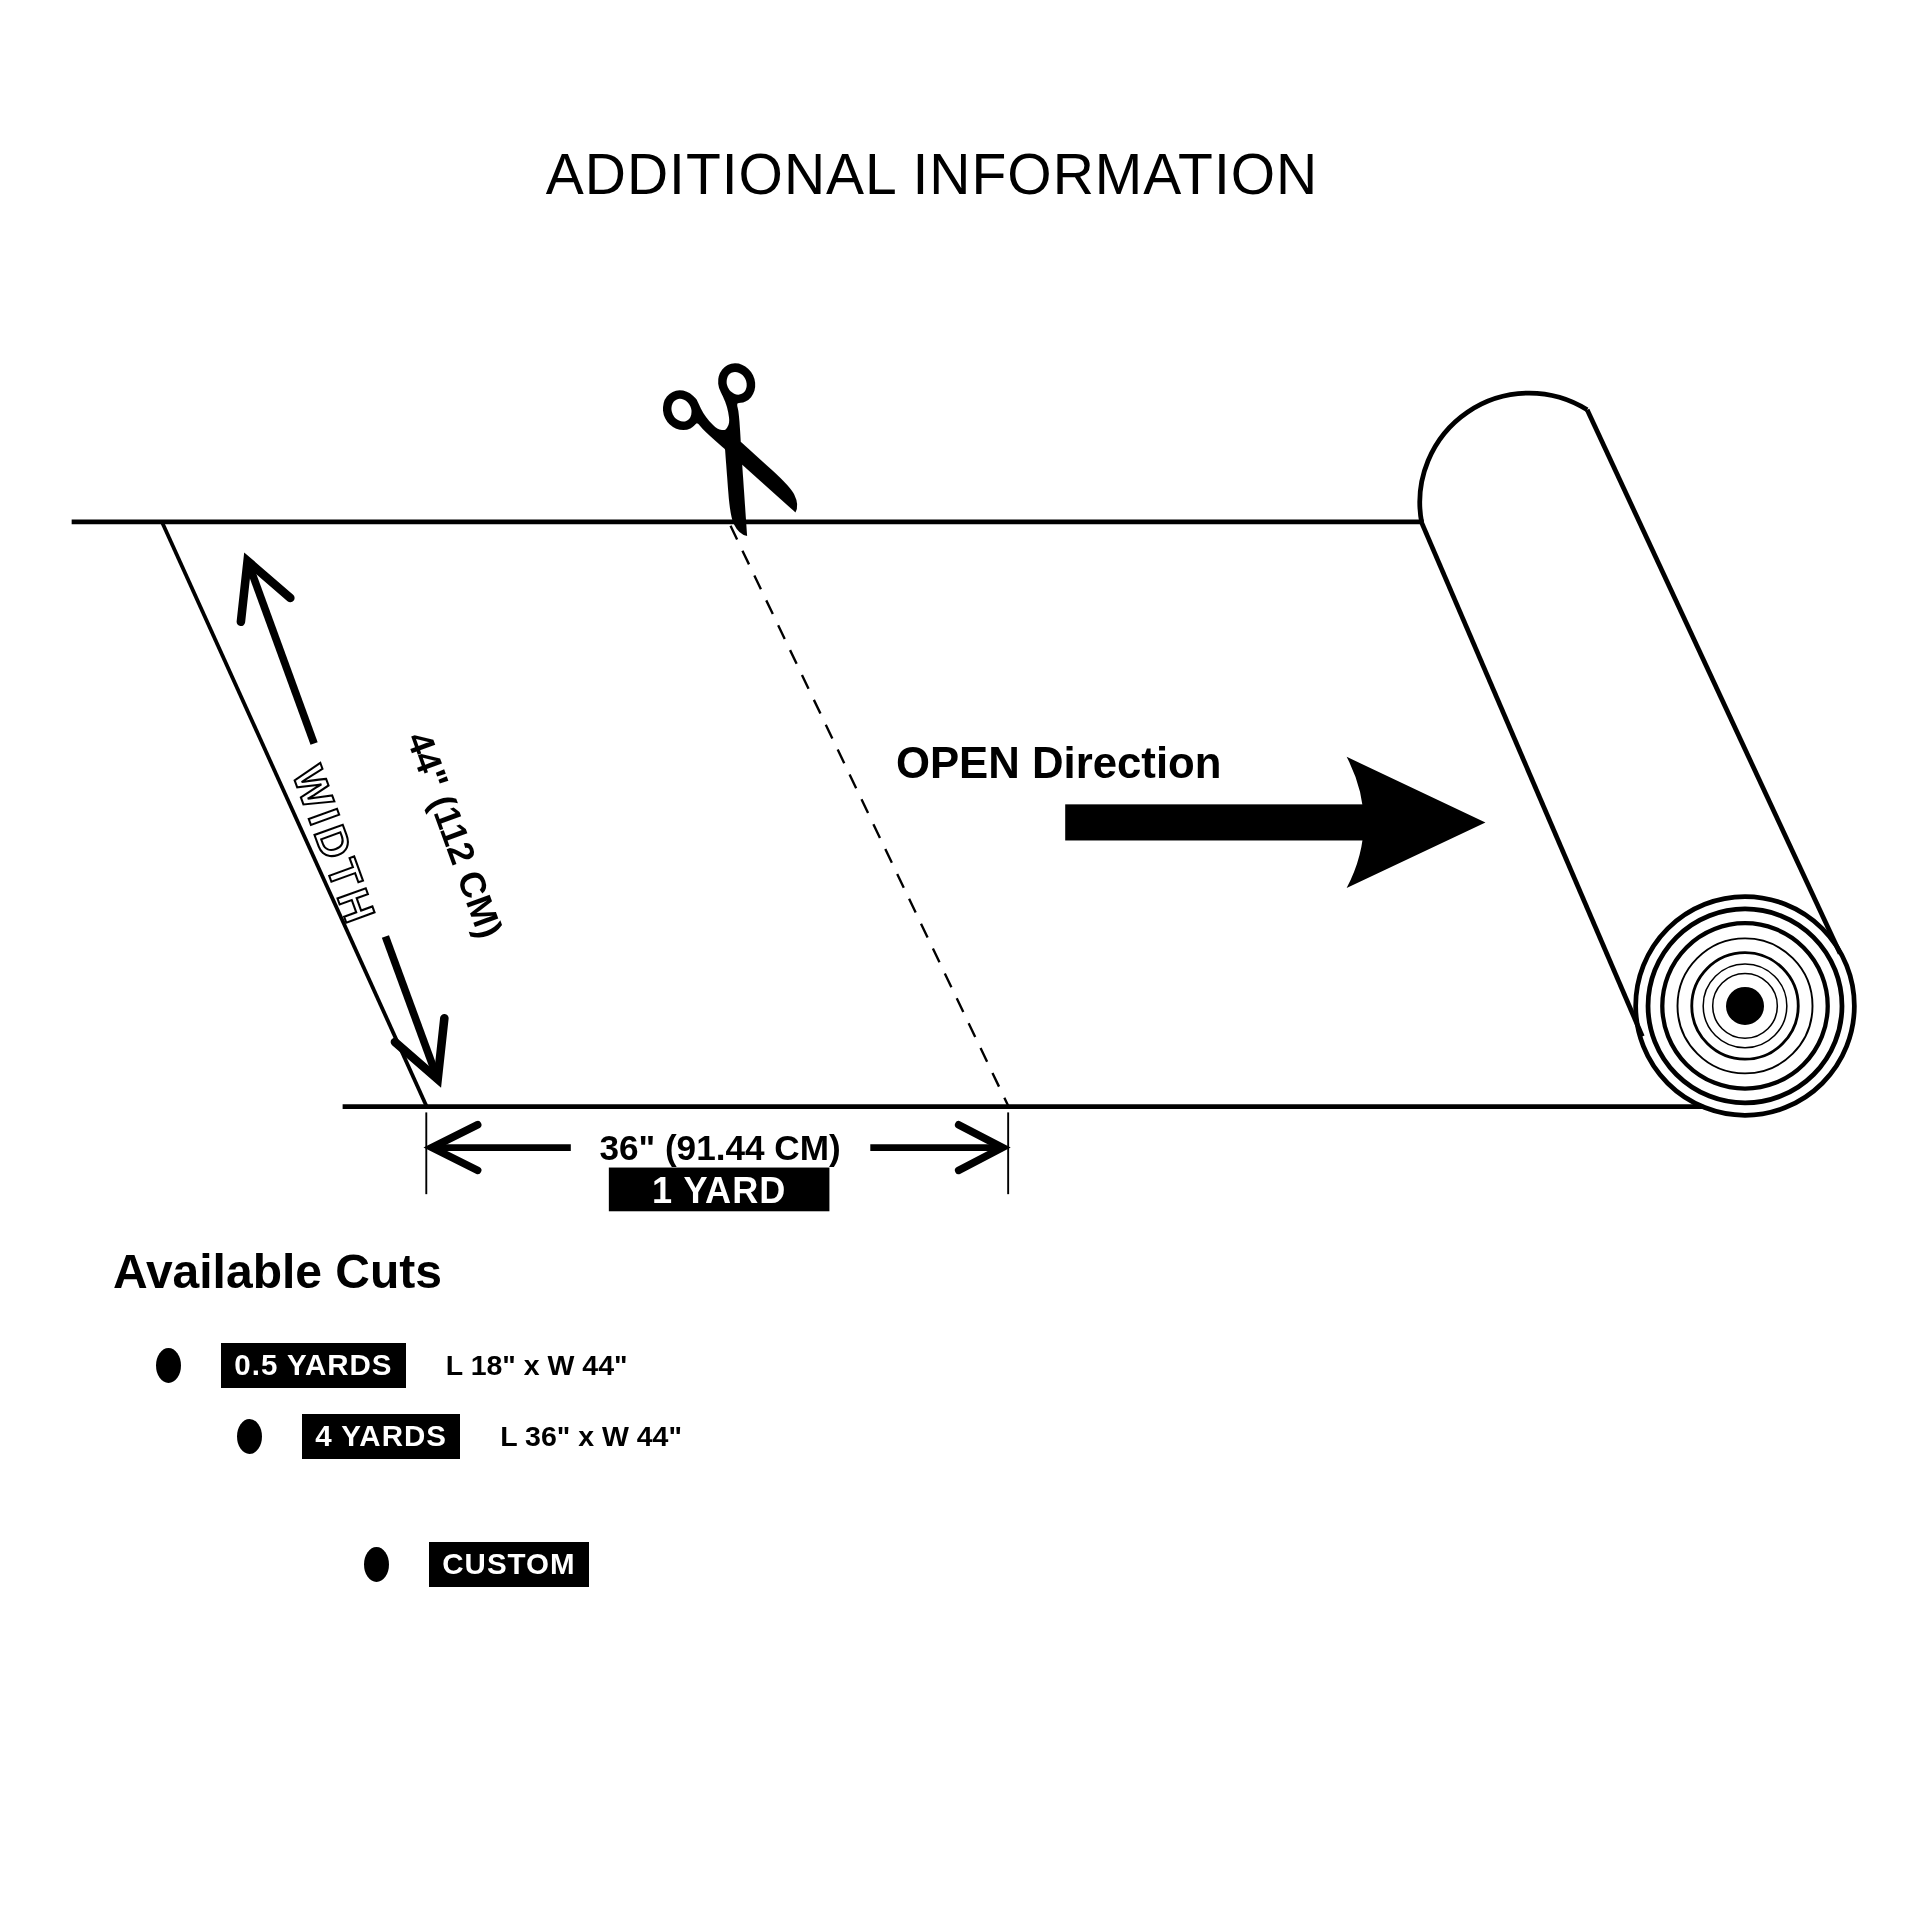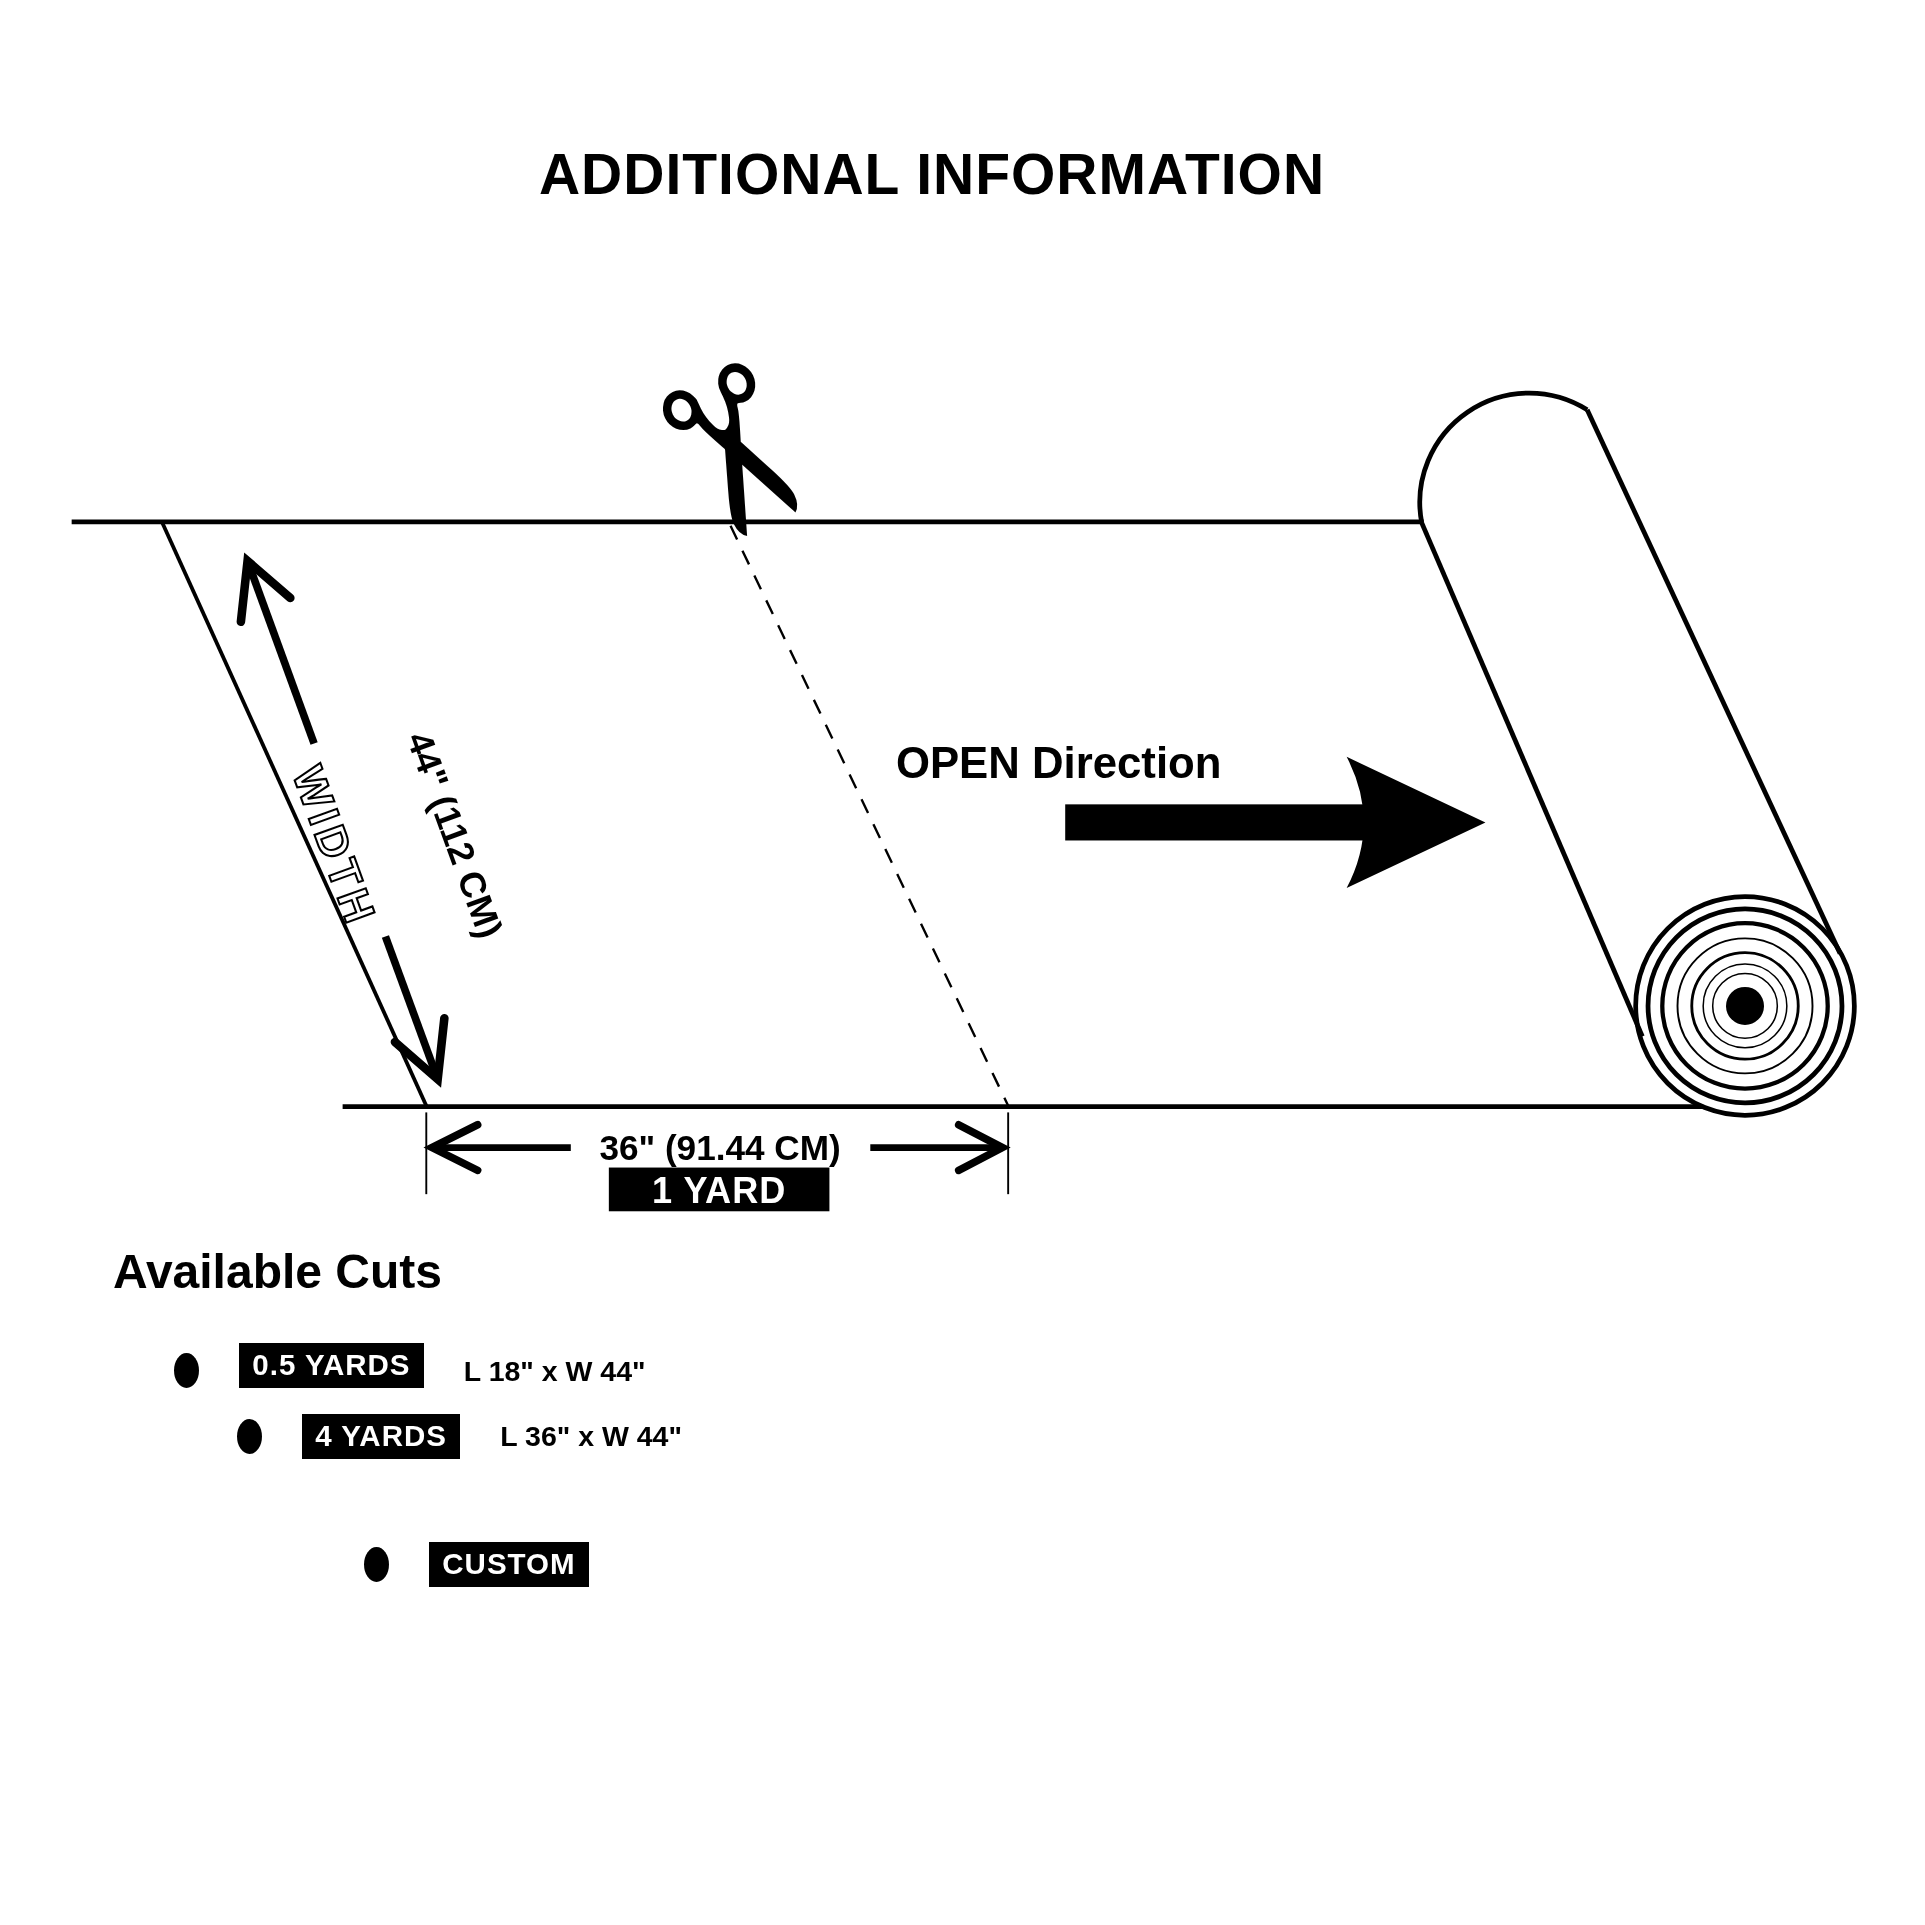--- a/index.html
+++ b/index.html
@@ -1,20 +1,20 @@
 <!DOCTYPE html>
 <html style="font-size:15px"><head>
 <meta charset="utf-8">
 <style>
   html,body{margin:0;padding:0;background:#ffffff;}
   body{width:1926px;height:1926px;position:relative;overflow:hidden;
        font-family:"Liberation Sans",sans-serif;color:#000;}
   .canvas{position:absolute;inset:0;background:#fff;}
   .page-title{position:absolute;top:141px;left:0;width:1864px;text-align:center;
-      font-size:57px;font-weight:bold;letter-spacing:1px;}
+      font-size:57px;font-weight:normal;letter-spacing:1px;}
   .diagram-svg{position:absolute;left:0;top:0;}
   
   .cuts-heading{position:absolute;left:113px;top:1244px;font-size:48px;font-weight:bold;}
   .cut-row{position:absolute;display:flex;align-items:center;}
   .cut-bullet{width:25px;height:35px;background:#000;border-radius:50%;flex:0 0 auto;}
   .cut-badge{background:#000;color:#fff;font-size:29.5px;font-weight:bold;
       padding:4.8px 13.3px 6.7px 13.3px;letter-spacing:1px;white-space:nowrap;}
   .cut-desc{font-size:28.5px;font-weight:bold;white-space:nowrap;}
   .gap-a{width:40px;flex:0 0 auto;}
   .gap-b{width:40px;flex:0 0 auto;}
@@ -79,21 +79,21 @@
         <polyline points="1008,1183 1054,1207 1008,1231" stroke-width="8" stroke-linecap="round"></polyline>
       </g>
       <text x="757" y="1207" text-anchor="middle" dominant-baseline="central" font-size="37" font-weight="bold" fill="#000">36" (91.44 CM)</text>
       <rect x="640" y="1228" width="232" height="46" fill="#000"></rect>
       <text x="756" y="1252" text-anchor="middle" dominant-baseline="central" font-size="38" font-weight="bold" fill="#fff" letter-spacing="1">1 YARD</text>
     </g>
   </svg>
 
   <div class="cuts-heading">Available Cuts</div>
 
-  <div class="cut-row" style="left:174px;top:1343px;align-items:flex-end;">
+  <div class="cut-row" style="left:156px;top:1343px;">
     <span class="cut-bullet"></span>
     <span class="gap-a"></span>
     <span class="cut-badge">0.5 YARDS</span>
     <span class="gap-b"></span>
     <span class="cut-desc">L 18" x W 44"</span>
   </div>
 
   <div class="cut-row" style="left:237px;top:1414px;">
     <span class="cut-bullet"></span>
     <span class="gap-a"></span>

